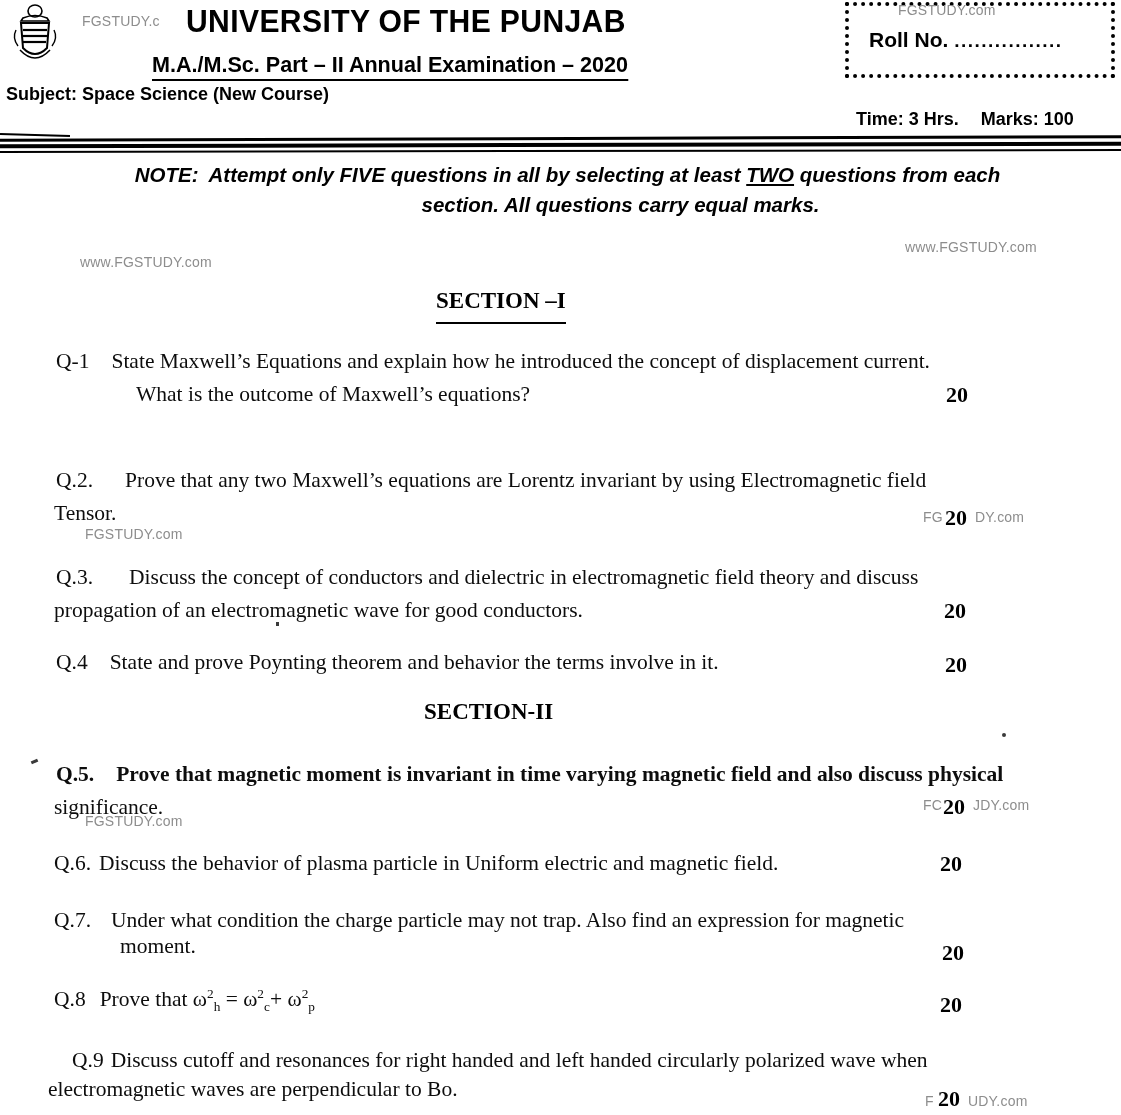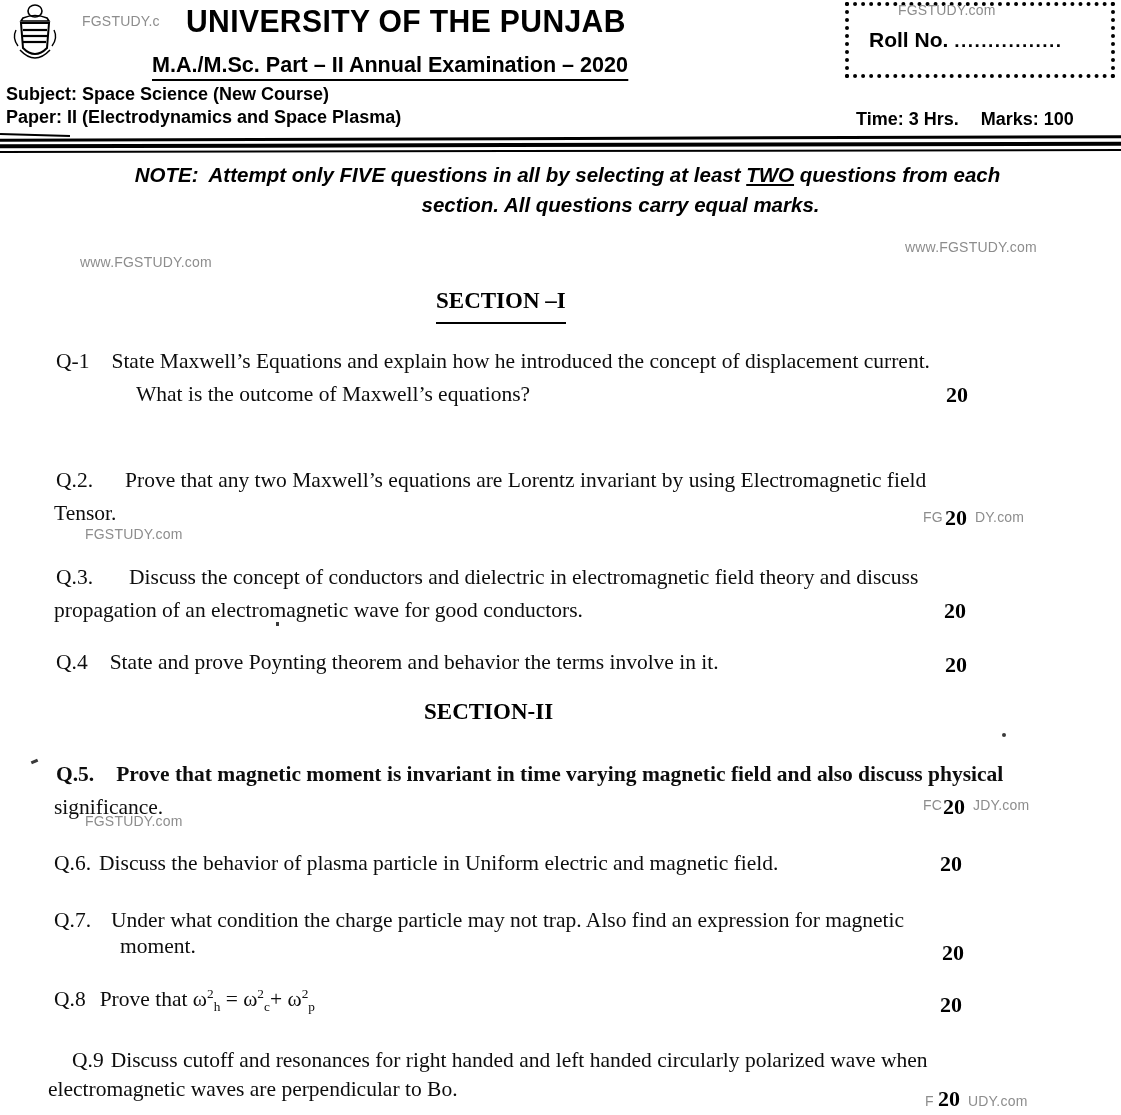--- a/index.html
+++ b/index.html
@@ -222,21 +222,20 @@
     <line x1="13" y1="32" x2="37" y2="32" stroke="#000" stroke-width="2.2"></line>
     <line x1="13" y1="38" x2="36" y2="38" stroke="#000" stroke-width="2.2"></line>
     <path d="M6 26 Q2 34 8 42" fill="none" stroke="#000" stroke-width="1.4"></path>
     <path d="M44 26 Q48 34 42 42" fill="none" stroke="#000" stroke-width="1.4"></path>
     <path d="M10 46 Q25 62 40 46" fill="none" stroke="#000" stroke-width="1.5"></path>
   </svg>
 
   <div class="title-main">UNIVERSITY OF THE PUNJAB</div>
   <div class="title-sub">M.A./M.Sc.   Part – II    Annual Examination – 2020</div>
   <div class="subject-line">Subject: Space Science (New Course)</div>
-  <div class="paper-line">Paper: II (Electrodynamics and Space Plasma)</div>
 
   <div class="time-marks">
     <span>Time: 3 Hrs.</span><span class="gap"></span><span>Marks: 100</span>
   </div>
 
   <div class="rollbox">
     <div class="rollbox-label">
       <span>Roll No.</span>
       <span class="rollbox-dots">................</span>
     </div>

